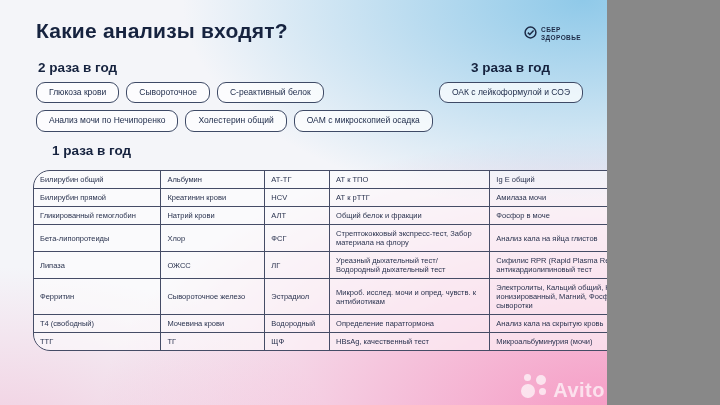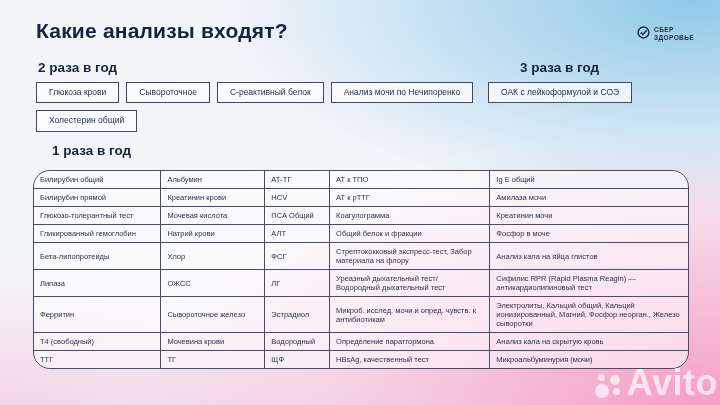--- a/index.html
+++ b/index.html
@@ -1,56 +1,56 @@
 <!DOCTYPE html>
 <html><head>
 <meta charset="utf-8">
 <style>
   html,body{margin:0;padding:0;background:#888;}
   .canvas{
-    position:relative;width:720px;height:405px;overflow:hidden;
+    position:relative;width:607px;height:405px;overflow:hidden;
     font-family:"Liberation Sans","DejaVu Sans",sans-serif;
     background:
       radial-gradient(120% 95% at 96% 0%, rgba(138,199,232,0.95) 0%, rgba(138,199,232,0) 55%),
       radial-gradient(135% 115% at 100% 104%, rgba(246,148,192,0.95) 0%, rgba(246,148,192,0) 62%),
       radial-gradient(100% 80% at 0% 110%, rgba(241,198,219,0.85) 0%, rgba(241,198,219,0) 55%),
       #f4f5f9;
     color:#1b2845;
   }
   .page-title{position:absolute;left:36px;top:19px;font-size:21px;font-weight:bold;letter-spacing:0.2px;color:#16233f;}
   .brand{position:absolute;right:26px;top:25px;display:flex;align-items:center;gap:4px;}
   .brand-name{font-size:6.5px;font-weight:bold;line-height:1.2;letter-spacing:0.4px;color:#1d2b47;}
   .freq{position:absolute;left:36px;right:24px;top:60px;display:flex;justify-content:flex-start;align-items:flex-start;}
   .freq-col{display:flex;flex-direction:column;}
   .freq-heading{font-size:13.5px;font-weight:bold;color:#16233f;margin:0 0 7px 2px;}
   .freq-col.right .freq-heading{margin-left:32px;}
   .pill-list{display:flex;flex-wrap:wrap;gap:7px;max-width:452px;}
   .pill{
-    background:rgba(255,255,255,0.72);border:1px solid #3e4a66;border-radius:0;
+    background:rgba(255,255,255,0.72);border:1px solid #3e4a66;border-radius:9px;
     padding:5px 12px;font-size:8.5px;color:#222f4d;white-space:nowrap;line-height:1.1;
   }
   .once-heading{position:absolute;left:52px;top:143px;font-size:13.5px;font-weight:bold;color:#16233f;}
   .table-wrap{
     position:absolute;left:33px;top:170px;width:654px;
     border:1px solid #454c66;border-radius:17px;overflow:hidden;
     background:rgba(255,255,255,0.38);
   }
   table{border-collapse:collapse;border-style:hidden;width:100%;}
   td{
     border:1px solid #454c66;padding:4px 6px;font-size:7.5px;line-height:1.2;
     color:#29324e;vertical-align:middle;background:rgba(255,255,255,0.28);
   }
   .watermark{position:absolute;right:2px;bottom:5px;display:flex;align-items:flex-end;gap:3px;opacity:0.68;}
   .avito-dots{position:relative;width:29px;height:29px;}
   .avito-dots i{position:absolute;border-radius:50%;background:#fff;display:block;}
   .d1{left:0;top:13px;width:14px;height:14px;}
   .d2{left:3px;top:3px;width:7px;height:7px;}
   .d3{left:15px;top:4px;width:10px;height:10px;}
   .d4{left:18px;top:17px;width:7px;height:7px;}
-  .avito-text{font-size:36px;font-weight:bold;color:#fff;line-height:0.95;letter-spacing:0.5px;}
+  .avito-text{font-size:20px;font-weight:bold;color:#fff;line-height:0.95;letter-spacing:0.5px;}
 </style>
 </head>
 <body>
 
 <div class="canvas">
 
   <div class="page-title">Какие анализы входят?</div>
 
   <div class="brand">
     <span>
@@ -67,20 +67,21 @@
 
   <div class="freq">
     <div class="freq-col">
       <div class="freq-heading">2 раза в год</div>
       <div class="pill-list">
           <span class="pill">Глюкоза крови</span>
           <span class="pill">Сывороточное</span>
           <span class="pill">С-реактивный белок</span>
           <span class="pill">Анализ мочи по Нечипоренко</span>
           <span class="pill">Холестерин общий</span>
+          <span class="pill">ОАМ с микроскопией осадка</span>
         </div>
     </div>
     <div class="freq-col right">
       <div class="freq-heading">3 раза в год</div>
       <div class="pill-list">
           <span class="pill">ОАК с лейкоформулой и СОЭ</span>
         </div>
     </div>
   </div>
 
@@ -102,27 +103,20 @@
             <td>АТ-ТГ</td>
             <td>АТ к ТПО</td>
             <td>Ig E общий</td>
           </tr>
           <tr>
             <td>Билирубин прямой</td>
             <td>Креатинин крови</td>
             <td>HCV</td>
             <td>АТ к рТТГ</td>
             <td>Амилаза мочи</td>
-          </tr>
-          <tr>
-            <td>Глюкозо-толерантный тест</td>
-            <td>Мочевая кислота</td>
-            <td>ПСА Общий</td>
-            <td>Коагулограмма</td>
-            <td>Креатинин мочи</td>
           </tr>
           <tr>
             <td>Гликированный гемоглобин</td>
             <td>Натрий крови</td>
             <td>АЛТ</td>
             <td>Общий белок и фракции</td>
             <td>Фосфор в моче</td>
           </tr>
           <tr>
             <td>Бета-липопротеиды</td>

